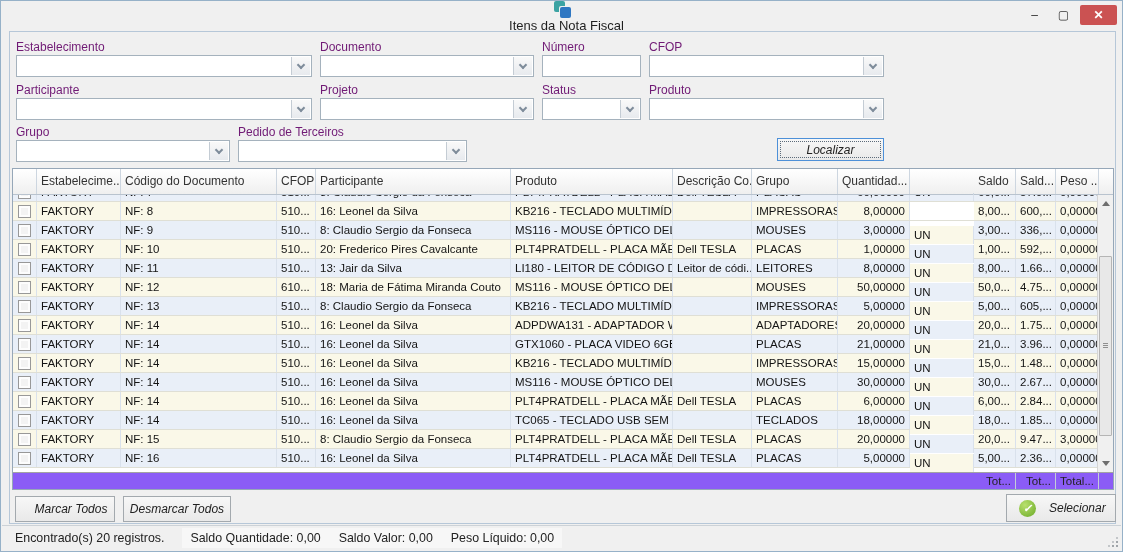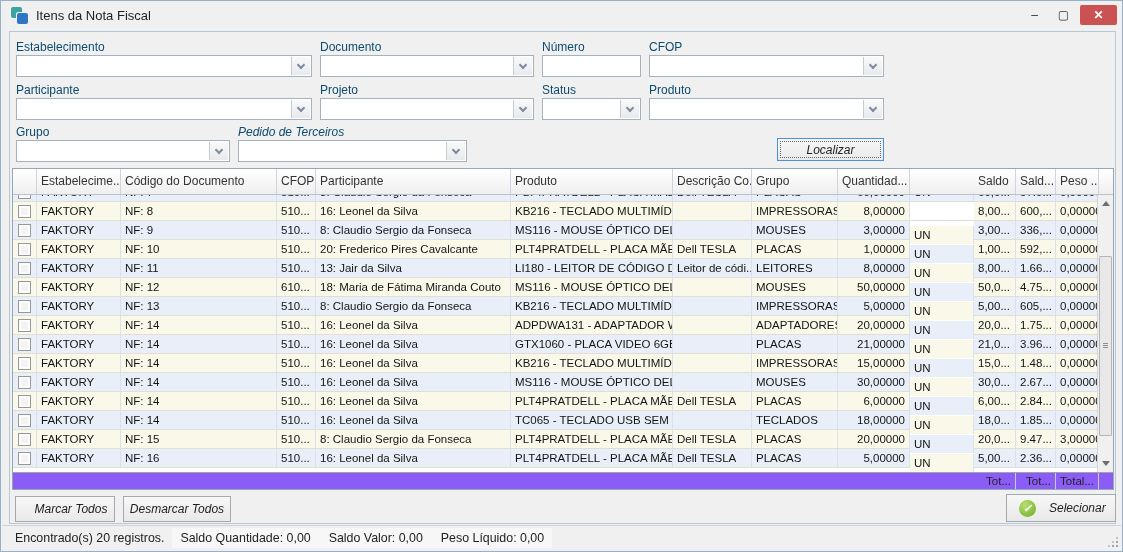--- a/index.html
+++ b/index.html
@@ -2,45 +2,45 @@
 <html><head>
 <meta charset="utf-8">
 <style>
   * { margin:0; padding:0; box-sizing:border-box; font-family:"Liberation Sans", sans-serif; }
   html,body { background:#d8d8d8; }
   .window {
     position:relative; width:1123px; height:552px; background:#f0f0f0;
     border:1px solid #96b1c8; overflow:hidden; font-size:12px; color:#1b1b1b;
   }
   
-  .titlebar { position:absolute; left:0; top:0; right:0; height:29px; display:flex; align-items:center; padding-left:10px; }
+  .titlebar { position:absolute; left:0; top:0; right:0; height:29px; display:flex; align-items:center; padding-left:10px;flex-direction:column; }
   .app-icon { position:relative; width:17px; height:17px; margin-right:8px; flex:0 0 auto; }
   .app-icon .sq1 { position:absolute; left:0; top:0; width:11px; height:11px; background:#3ba3a3; border-radius:2px; }
   .app-icon .sq2 { position:absolute; right:0; bottom:0; width:11px; height:11px; background:#2f77c2; border-radius:2px; box-shadow:-1px -1px 0 #f0f0f0; }
   .title { font-size:13px; color:#1f1f1f; }
   .win-controls { position:absolute; right:5px; top:4px; display:flex; align-items:center; }
   .wc { width:29px; height:20px; display:flex; align-items:center; justify-content:center; font-size:12px; color:#333; cursor:default; }
   .wc.close { width:37px; background:#cb5252; color:#fff; border-radius:2px; font-weight:bold; margin-left:2px; }
   
   .panel { position:absolute; left:8px; top:30px; width:1107px; height:493px; border:1px solid #b6c7d8; background:#f0f0f0; }
   .field { position:absolute; }
-  .field label { display:block; height:14px; margin-bottom:1px; color:#0c4a6e; font-size:12px; }
+  .field label { display:block; height:14px; margin-bottom:1px; color:#701a75; font-size:12px; }
   .combo, .tbox { position:relative; height:22px; background:#fff; border:1px solid #a5b2bd; width:100%; }
   .combo-btn { position:absolute; right:1px; top:1px; bottom:1px; width:19px; background:linear-gradient(#f9f9f9,#e7eaee); border-left:1px solid #c4ccd4; display:flex; align-items:center; justify-content:center; }
   .chev { width:6px; height:6px; border-right:2px solid #7e8c9b; border-bottom:2px solid #7e8c9b; transform:rotate(45deg); margin-top:-3px; }
   .f0{left:6px;  top:8px;  width:296px;}
   .f1{left:310px;top:8px;  width:214px;}
   .f2{left:532px;top:8px;  width:99px;}
   .f3{left:639px;top:8px;  width:235px;}
   .f4{left:6px;  top:51px; width:296px;}
   .f5{left:310px;top:51px; width:214px;}
   .f6{left:532px;top:51px; width:99px;}
   .f7{left:639px;top:51px; width:235px;}
   .f8{left:6px;  top:93px; width:214px;}
-  .f9{left:228px;top:93px; width:229px;font-style:italic;}
+  .f9{left:228px;top:93px; width:229px;}
   .tbox input { width:100%; height:100%; border:0; outline:none; padding:0 4px; font-size:12px; background:transparent; }
   .btn { background:linear-gradient(#f7f7f7,#e9e9e9); border:1px solid #a3a9ae; color:#222; font-size:12px; display:flex; align-items:center; justify-content:center; cursor:default;font-style:italic; }
   .localizar { position:absolute; left:767px; top:106px; width:107px; height:23px; border:1px solid #4d90d8; position:absolute; }
   .localizar::after { content:""; position:absolute; left:2px; right:2px; top:2px; bottom:2px; border:1px dotted #5c6b7a; }
   
   .grid { position:absolute; left:2px; top:136px; width:1102px; height:322px; border:1px solid #96a7b8; background:#fff;
           --cream:#faf8e8; --blue:#e9eff8; --vline:#d9e1ec; --hline:#dfdfd5; }
   .grid-header { position:absolute; left:0; top:0; right:0; height:26px; display:flex; background:linear-gradient(#ffffff,#efefef); border-bottom:1px solid #b9c3ce; }
   .hcell { height:25px; line-height:25px; padding:0 4px; border-right:1px solid #cdd6e0; color:#333; font-size:12px; white-space:nowrap; overflow:hidden; flex:0 0 auto; }
   .grid-body { position:absolute; left:0; top:26px; width:1086px; height:277px; background:#fff; overflow:hidden; }
@@ -67,21 +67,21 @@
   .tri-down { width:0; height:0; border-left:4px solid transparent; border-right:4px solid transparent; border-top:5px solid #6e6e6e; }
   .thumb { position:absolute; left:1px; right:1px; top:61px; height:180px; background:#e8e8e8; border:1px solid #b5b5b5; border-radius:1px; }
   .thumb::after { content:""; position:absolute; left:3px; right:3px; top:50%; margin-top:-3px; height:1px; background:#8f8f8f; box-shadow:0 2px 0 #8f8f8f, 0 4px 0 #8f8f8f; }
   
   .btn-marcar   { position:absolute; left:5px;   top:464px; width:100px; height:26px;padding-left:12px; }
   .btn-desmarcar{ position:absolute; left:113px; top:464px; width:108px; height:26px; }
   .btn-selecionar{ position:absolute; left:996px; top:462px; width:110px; height:28px; justify-content:flex-start; padding-left:12px; }
   .check-circle { width:17px; height:17px; border-radius:50%; background:radial-gradient(circle at 35% 30%, #b8e06e, #6aa926); color:#fff; font-size:11px; font-weight:bold; display:flex; align-items:center; justify-content:center; margin-right:13px; }
   
   .statusbar { position:absolute; left:1px; right:1px; bottom:1px; height:25px; background:#f0f0f0; border-top:1px solid #ccd2d7; display:flex; align-items:center; padding-left:13px; font-size:12.4px; color:#222; }
-  .status-values { background:#f7f7f7; padding:3px 8px; margin-left:8px; display:flex; gap:18px; }
+  .status-values { background:#f7f7f7; padding:3px 8px; margin-left:18px; display:flex; gap:18px; }
   .grip { position:absolute; right:3px; bottom:3px; width:12px; height:12px; }
   .grip::before { content:""; position:absolute; right:0; bottom:0; width:2px; height:2px; background:#a0a5aa;
     box-shadow:-4px 0 #a0a5aa, -8px 0 #c3c6c9, 0 -4px #a0a5aa, -4px -4px #c3c6c9, 0 -8px #c3c6c9; }
 </style>
 </head>
 <body>
 
 <div class="window">
 
   <div class="titlebar">

